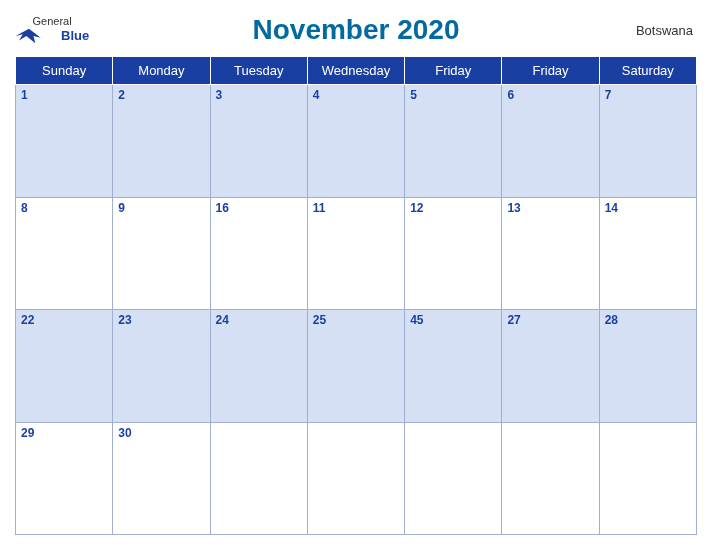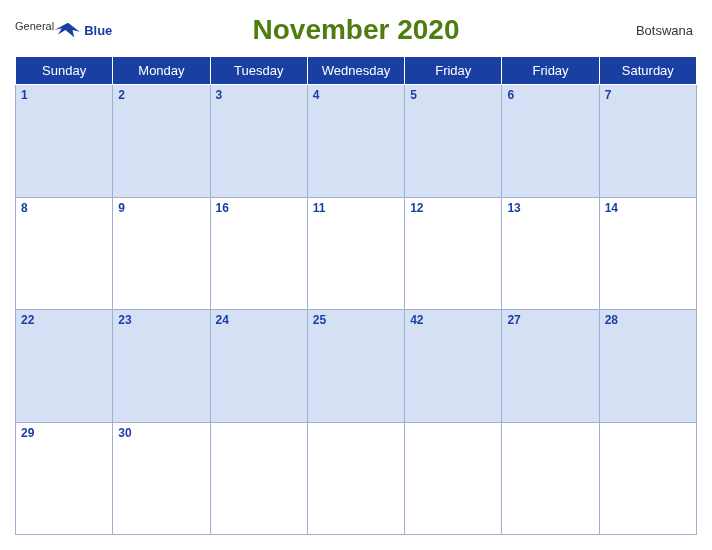--- a/index.html
+++ b/index.html
@@ -21,49 +21,51 @@
       justify-content: center;
       position: relative;
       margin-bottom: 6px;
       padding: 4px 0;
     }
 
     .logo {
       position: absolute;
       left: 0;
       display: flex;
-      flex-direction: row;
+      flex-direction: column;
+      align-items: center;
       line-height: 1;
     }
     .logo-general {
       font-size: 11px;
       color: #333;
       font-weight: normal;
     }
     .logo-blue {
       font-size: 13px;
       color: #1a3fa3;
       font-weight: bold;
+      margin-left: 16px;
     }
     .logo-bird {
       width: 28px;
       height: 18px;
     }
 
     .country {
       position: absolute;
       right: 4px;
       font-size: 13px;
       color: #333;
       text-align: right;
     }
 
     .month-title {
       font-size: 28px;
-      color: #4d7c0f;
+      color: #0369a1;
       font-weight: bold;
       text-align: center;
     }
 
     .calendar {
       width: 100%;
       border-collapse: collapse;
       flex: 1;
     }
 
@@ -157,21 +159,21 @@
         <td><span class="day-num">11</span></td>
         <td><span class="day-num">12</span></td>
         <td><span class="day-num">13</span></td>
         <td><span class="day-num">14</span></td>
       </tr>
       <tr>
         <td><span class="day-num">22</span></td>
         <td><span class="day-num">23</span></td>
         <td><span class="day-num">24</span></td>
         <td><span class="day-num">25</span></td>
-        <td><span class="day-num">42</span></td>
+        <td><span class="day-num">45</span></td>
         <td><span class="day-num">27</span></td>
         <td><span class="day-num">28</span></td>
       </tr>
       <tr>
         <td><span class="day-num">29</span></td>
         <td><span class="day-num">30</span></td>
         <td></td>
         <td></td>
         <td></td>
         <td></td>

